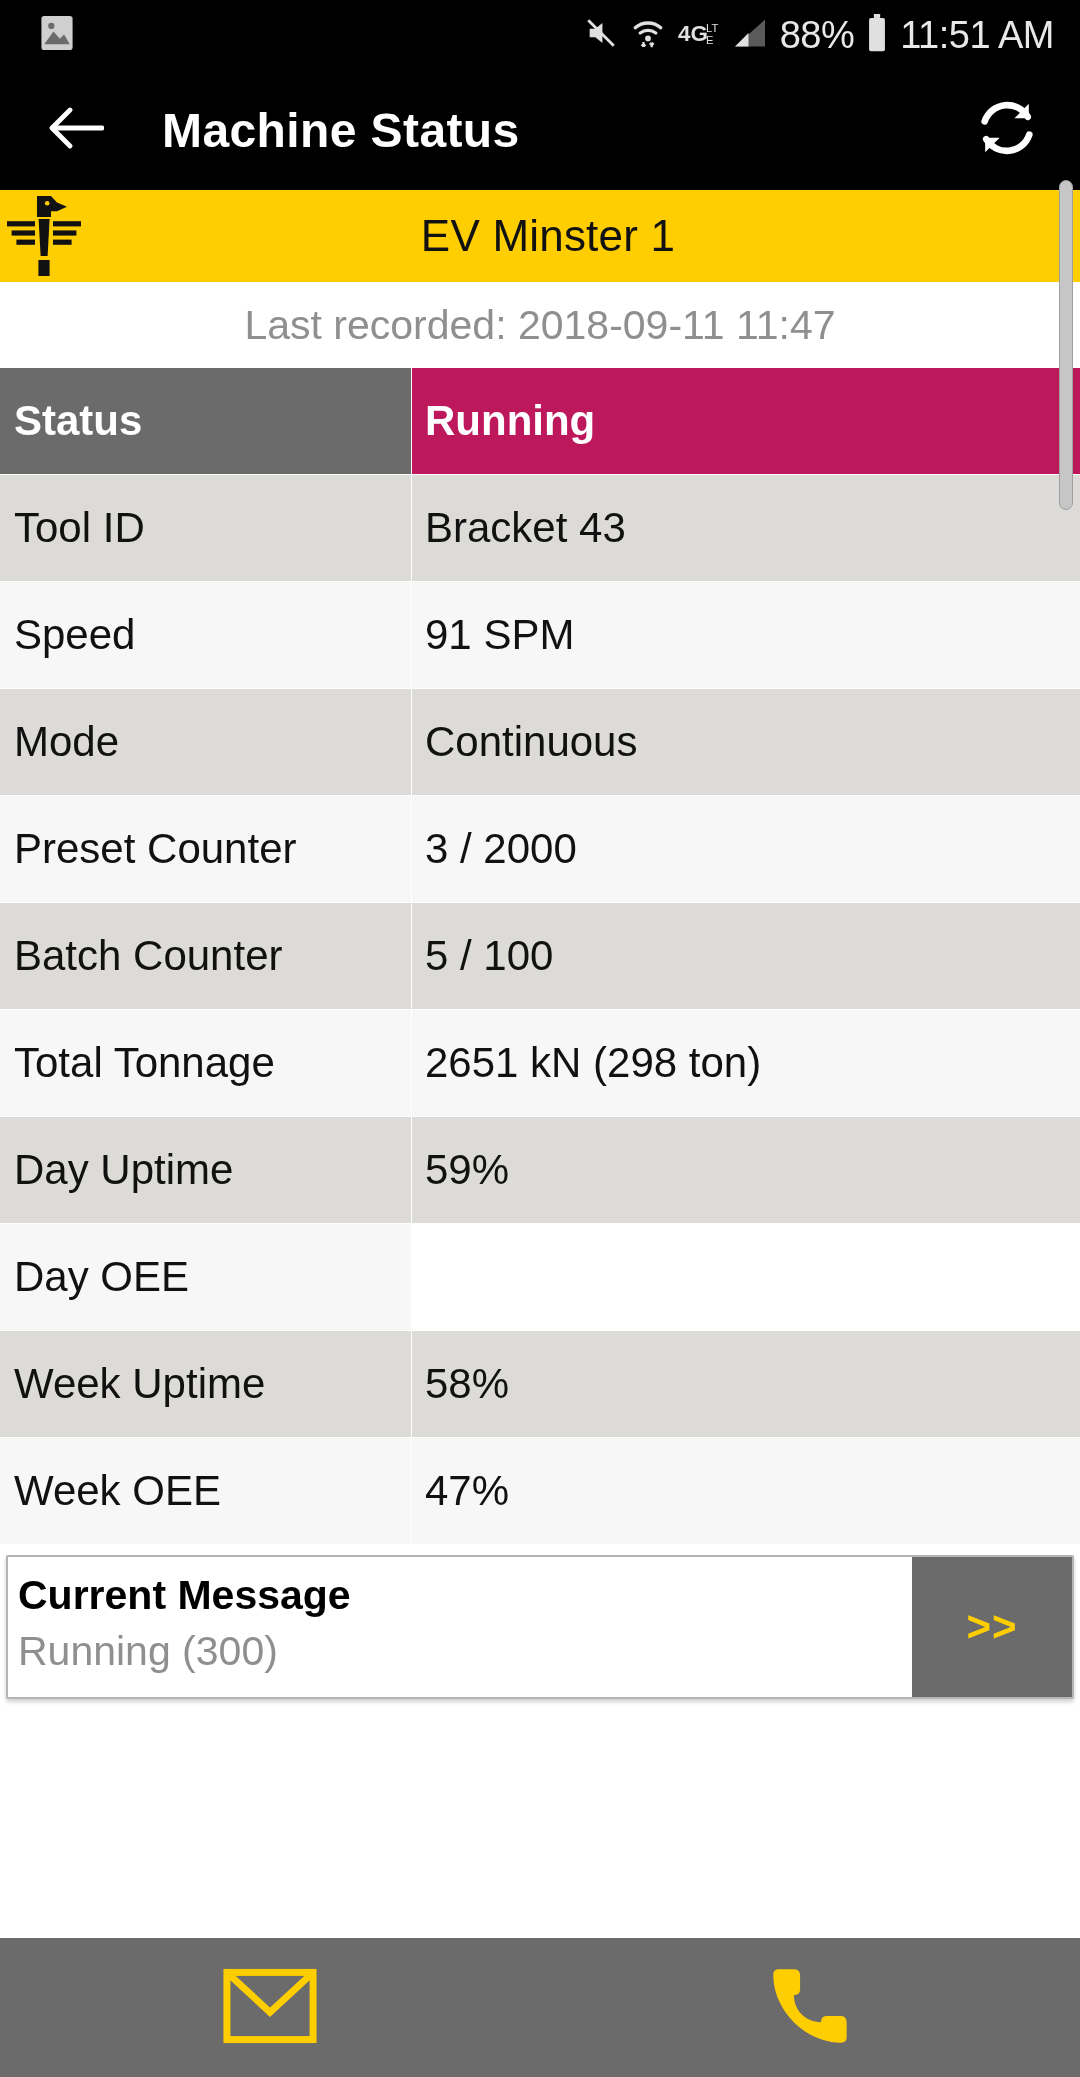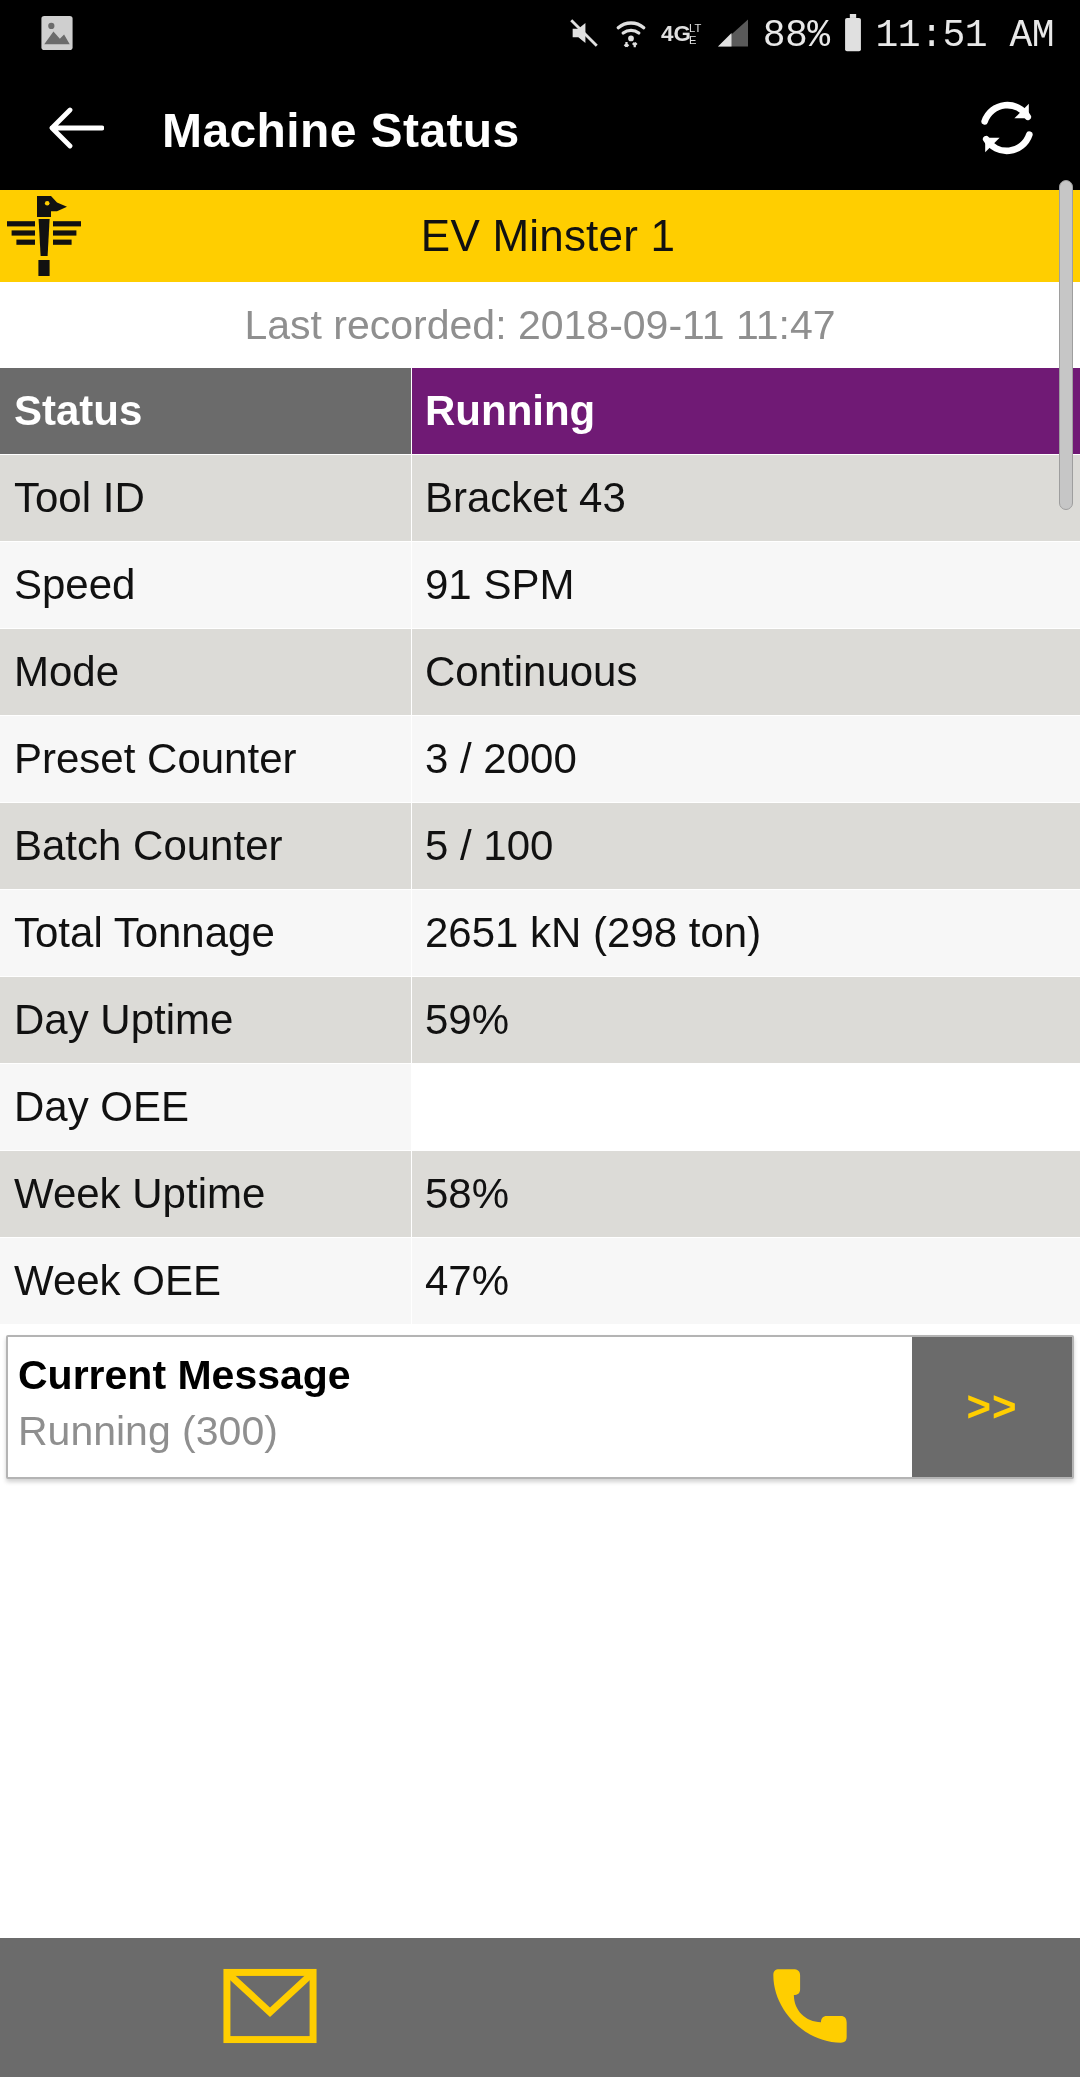--- a/index.html
+++ b/index.html
@@ -20,21 +20,21 @@
   .statusbar {
     height: 70px; background: #000;
     display: flex; align-items: center;
     padding: 0 26px 0 40px;
     flex: 0 0 70px;
   }
   .sb-left { display: flex; align-items: center; gap: 14px; }
   .sb-right { margin-left: auto; display: flex; align-items: center; gap: 12px; }
   .sb-text {
     color: #e8e8e8; font-size: 38px; letter-spacing: -0.5px;
-    font-family: Liberation Mono, monospace;
+    font-family: Liberation Sans, sans-serif;
     text-align: center;
   }
   .sb-icon { display: block; }
 
   
   .appbar {
     height: 120px; background: #000;
     display: flex; align-items: center;
     padding: 0 40px 0 48px;
     flex: 0 0 120px;
@@ -61,34 +61,34 @@
   
   .lastrec {
     height: 86px; background: #fff;
     display: flex; align-items: center; justify-content: center;
     flex: 0 0 86px;
     font-size: 41px; color: #8f8f8f;
   }
 
   
   .table { flex: 0 0 auto; background: #fff; }
-  .trow { display: flex; height: 86px; margin-bottom: 1px; }
+  .trow { display: flex; height: 106px; margin-bottom: 1px; }
   .tcell-label, .tcell-value {
     display: flex; align-items: center;
     font-size: 42px; color: #111;
     overflow: hidden; white-space: nowrap;
   }
   .tcell-label { width: 411px; padding-left: 14px; }
   .tcell-value { flex: 1; padding-left: 13px; margin-left: 1px; }
 
   .trow.header .tcell-label {
     background: #6b6b6b; color: #fff; font-weight: bold;
   }
   .trow.header .tcell-value {
-    background: #701a75; color: #fff; font-weight: bold; text-align: right;
+    background: #be185d; color: #fff; font-weight: bold; text-align: right;
   }
   .trow.dark .tcell-label, .trow.dark .tcell-value { background: #dcdbd7; }
   .trow.light .tcell-label, .trow.light .tcell-value { background: #f7f7f7; }
 
   
   .scrollbar-track {
     position: absolute; top: 180px; right: 7px;
     width: 14px; height: 330px;
   }
   .scrollbar-thumb {

